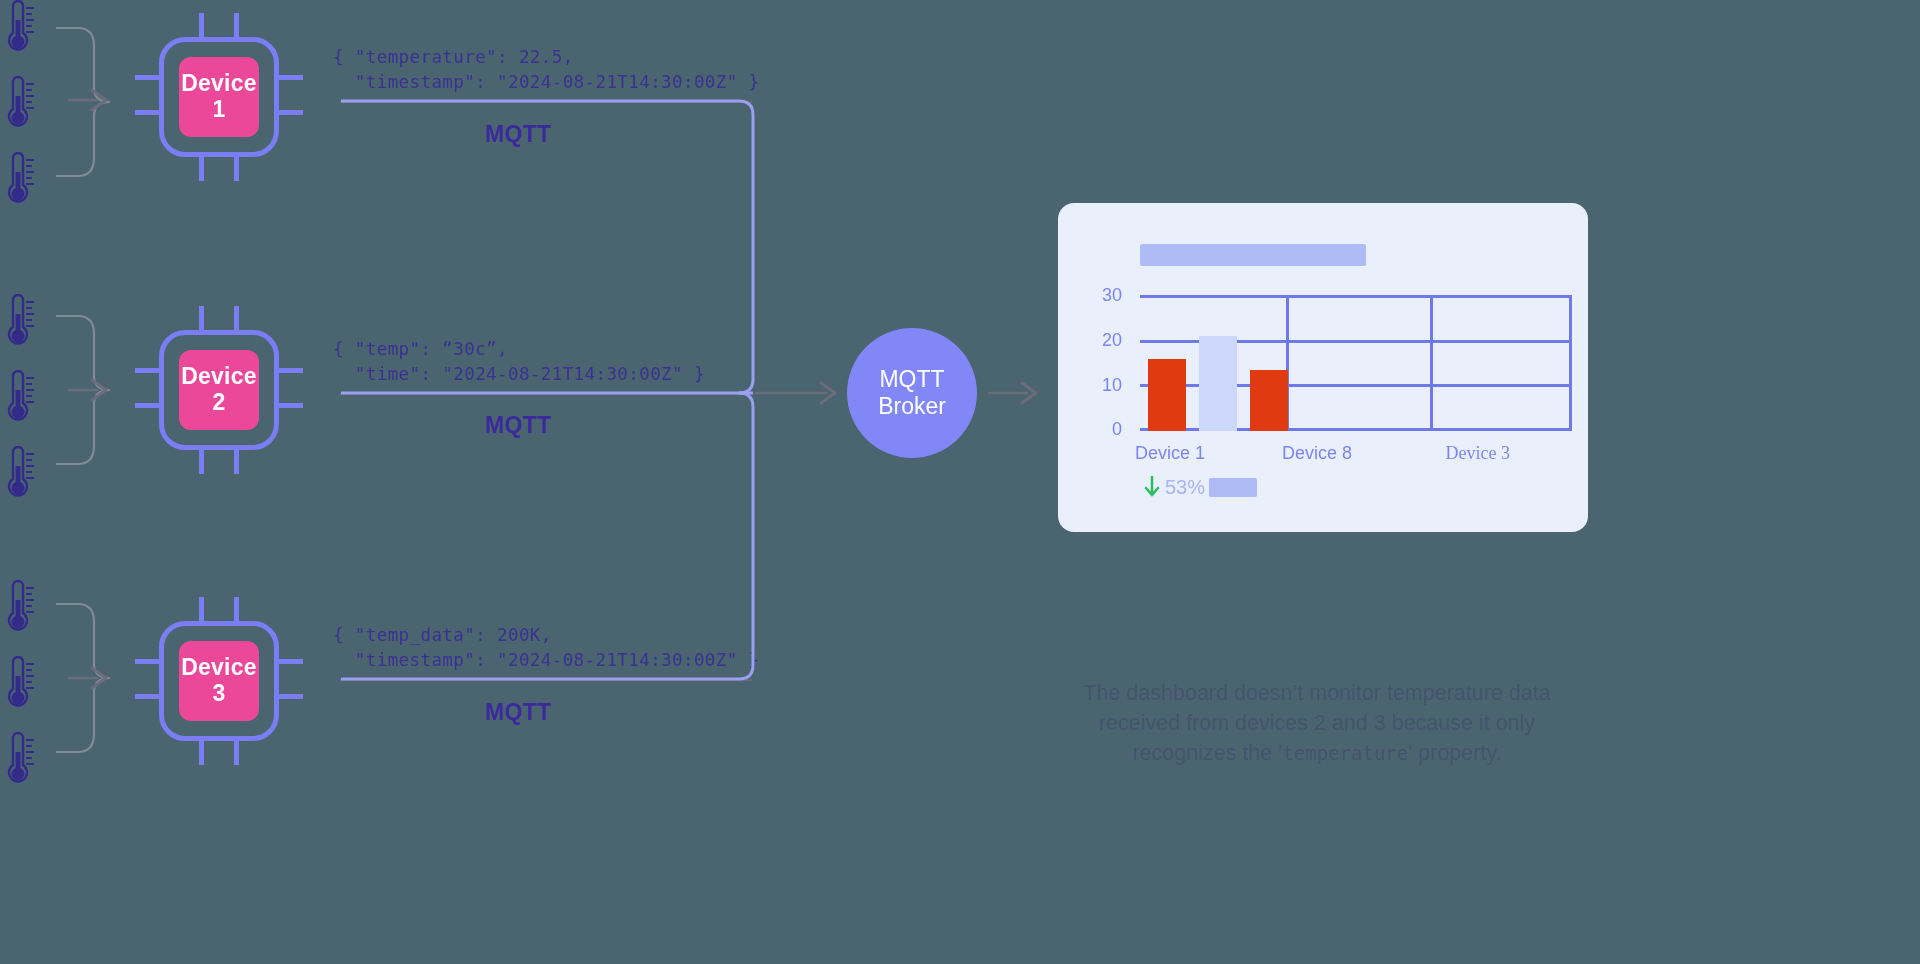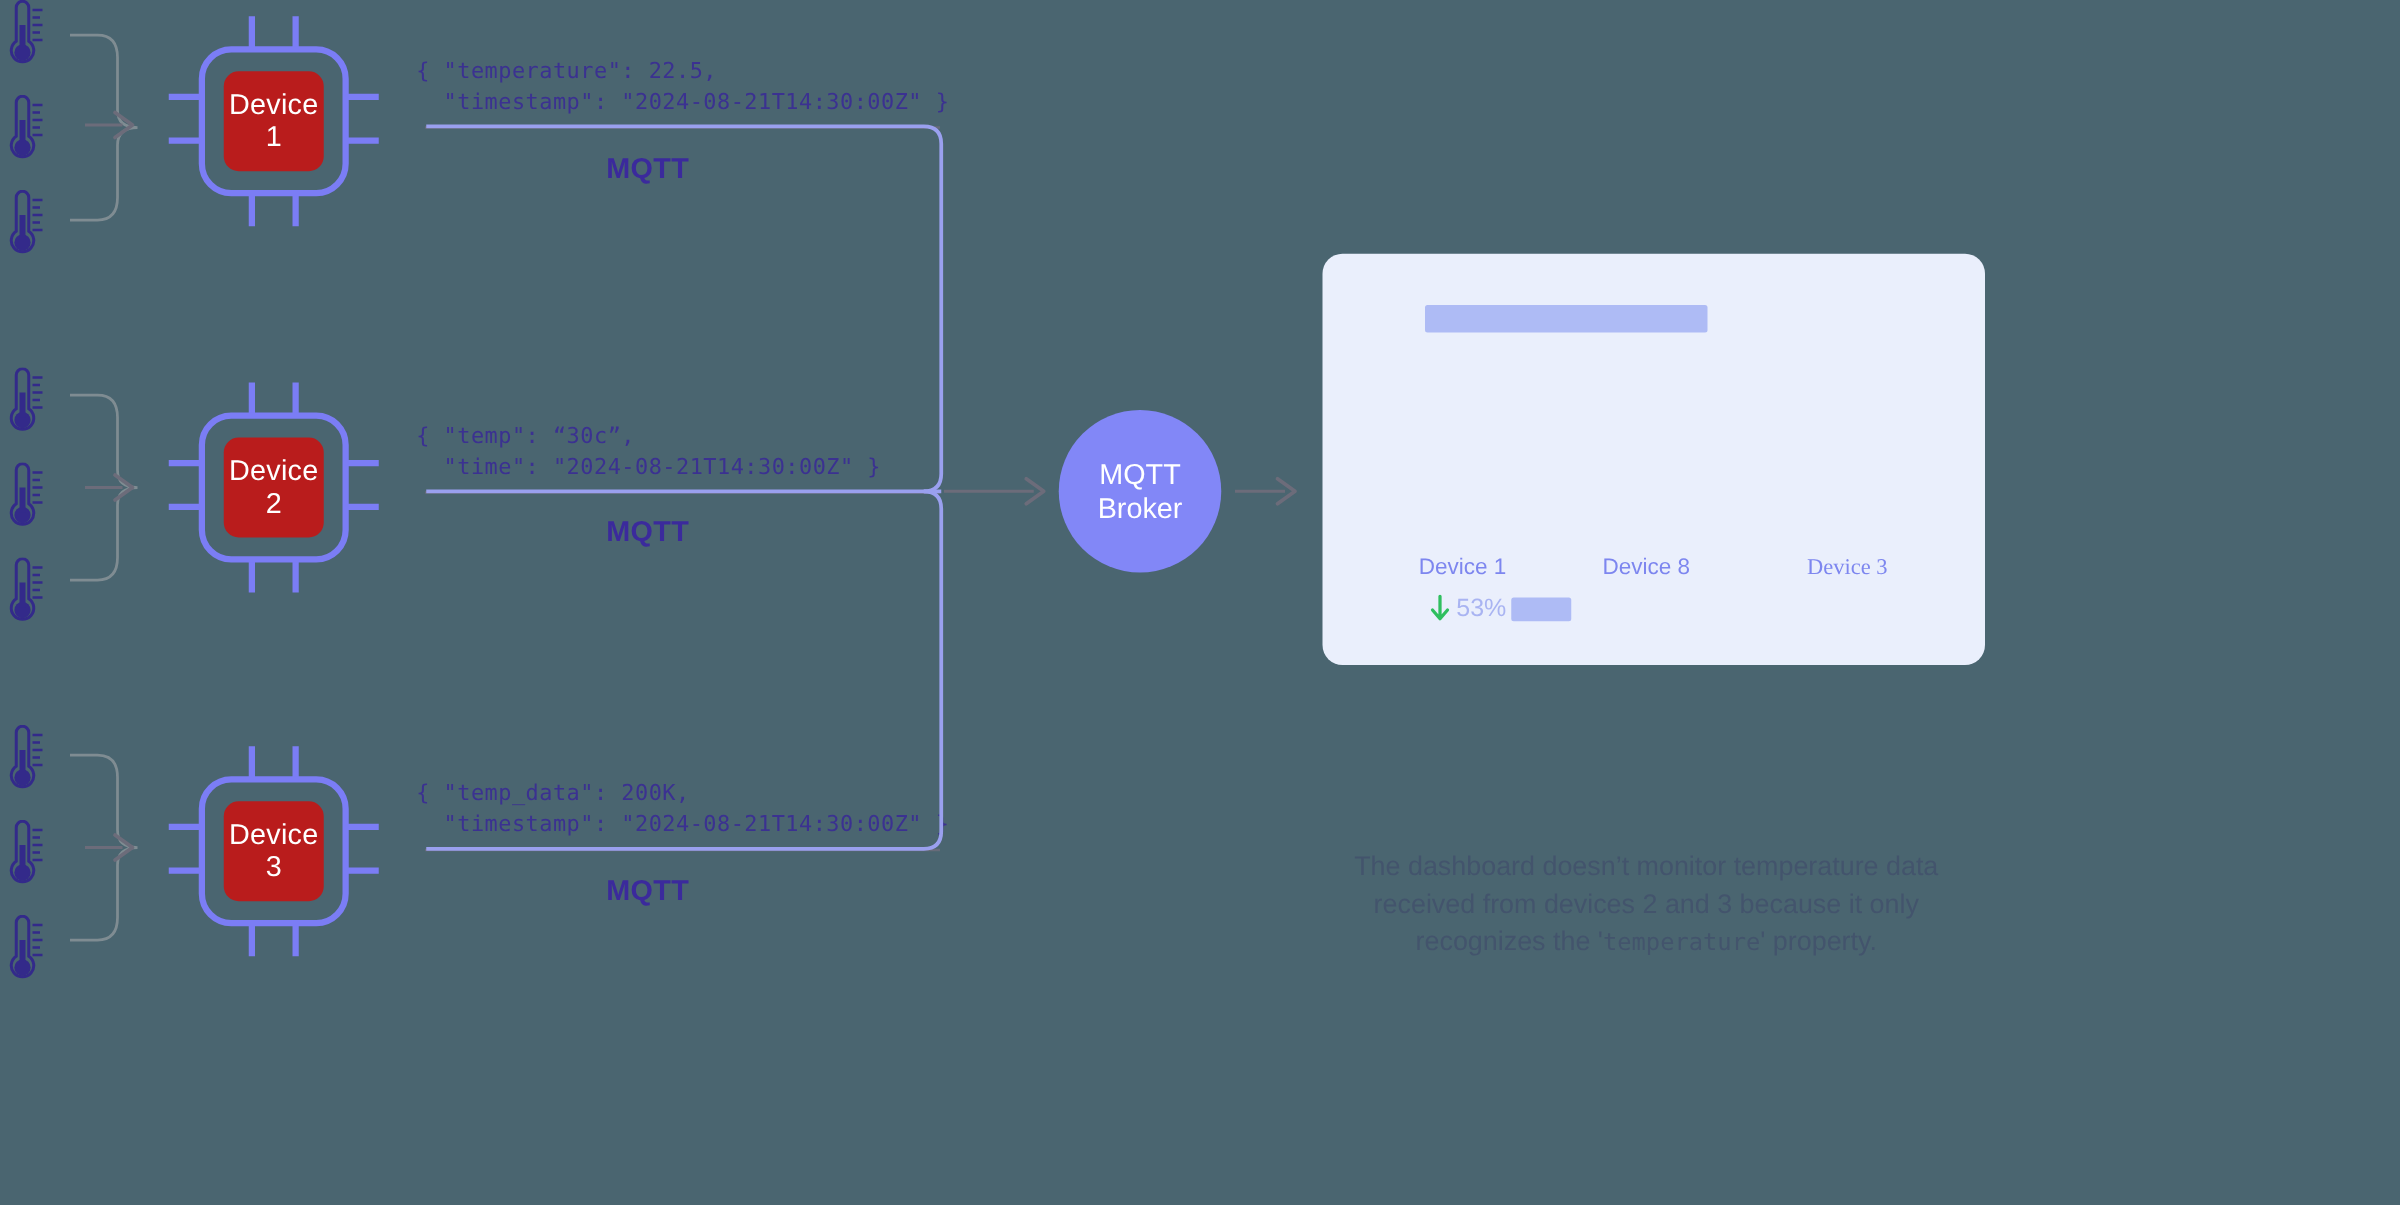--- a/index.html
+++ b/index.html
@@ -22,25 +22,25 @@
   .chip { position: absolute; width: 168px; height: 168px; }
   .chip .body {
     position: absolute; left: 24px; top: 24px;
     width: 120px; height: 120px;
     border: 5px solid #7b7df5; border-radius: 26px;
     background: transparent;
   }
   .chip .core {
     position: absolute; left: 44px; top: 44px;
     width: 80px; height: 80px;
-    background: #b91c1c; border-radius: 12px;
+    background: #ec4899; border-radius: 12px;
     display: flex; flex-direction: column;
     align-items: center; justify-content: center;
     color: #ffffff; font-size: 23px; line-height: 1.12;
-    letter-spacing: .2px; font-weight: 400;
+    letter-spacing: .2px; font-weight: 700;
   }
   .chip .pin { position: absolute; background: #7b7df5; }
   .chip .pin.v { width: 5px; height: 28px; }
   .chip .pin.h { width: 28px; height: 5px; }
 
   
   .json {
     position: absolute;
     font-family: "DejaVu Sans Mono", "Liberation Mono", monospace;
     font-size: 17.5px; line-height: 25px;
@@ -343,20 +343,40 @@
   </div>
 
   <svg class="garrow" style="left:988px; top:377px;" width="60" height="32">
     <path d="M0 16 H40" stroke="#6c6c7a" stroke-width="2.4" fill="none"></path>
     <path d="M34 6 L48 16 L34 26" stroke="#6c6c7a" stroke-width="3" fill="none" stroke-linecap="round" stroke-linejoin="round"></path>
   </svg>
 
   <div class="card">
     <div class="card-titlebar"></div>
 
+    <div class="plot">
+
+      <div class="ylab" style="left:-58px; top:-10px;">30</div>
+      <div class="ylab" style="left:-58px; top:35px;">20</div>
+      <div class="ylab" style="left:-58px; top:80px;">10</div>
+      <div class="ylab" style="left:-58px; top:124px;">0</div>
+
+      <div class="gridline" style="top:0px;"></div>
+      <div class="gridline" style="top:45px;"></div>
+      <div class="gridline" style="top:89px;"></div>
+      <div class="axis-x"></div>
+
+      <div class="vline" style="left:146px; top:0px;"></div>
+      <div class="vline" style="left:290px; top:0px;"></div>
+      <div class="vline" style="left:429px; top:0px;"></div>
+
+      <div class="bar" style="left:8px;  width:38px; height:72px;  background:#e03a12;"></div>
+      <div class="bar" style="left:59px; width:38px; height:95px;  background:#ccd7fb;"></div>
+      <div class="bar" style="left:110px;width:38px; height:61px;  background:#e03a12;"></div>
+    </div>
 
     <div class="xlab" style="left:17px;">Device 1</div>
     <div class="xlab" style="left:164px;">Device 8</div>
     <div class="xlab" style="left:322px;font-family:Liberation Serif, serif;">Device 3</div>
 
     <div class="delta">
       <svg width="18" height="24" viewBox="0 0 18 24">
         <path d="M9 2 V18 M3 13 L9 20 L15 13" stroke="#2fbf5f" stroke-width="2.6" fill="none" stroke-linecap="round" stroke-linejoin="round"></path>
       </svg>
       <span class="pct">53%</span>

